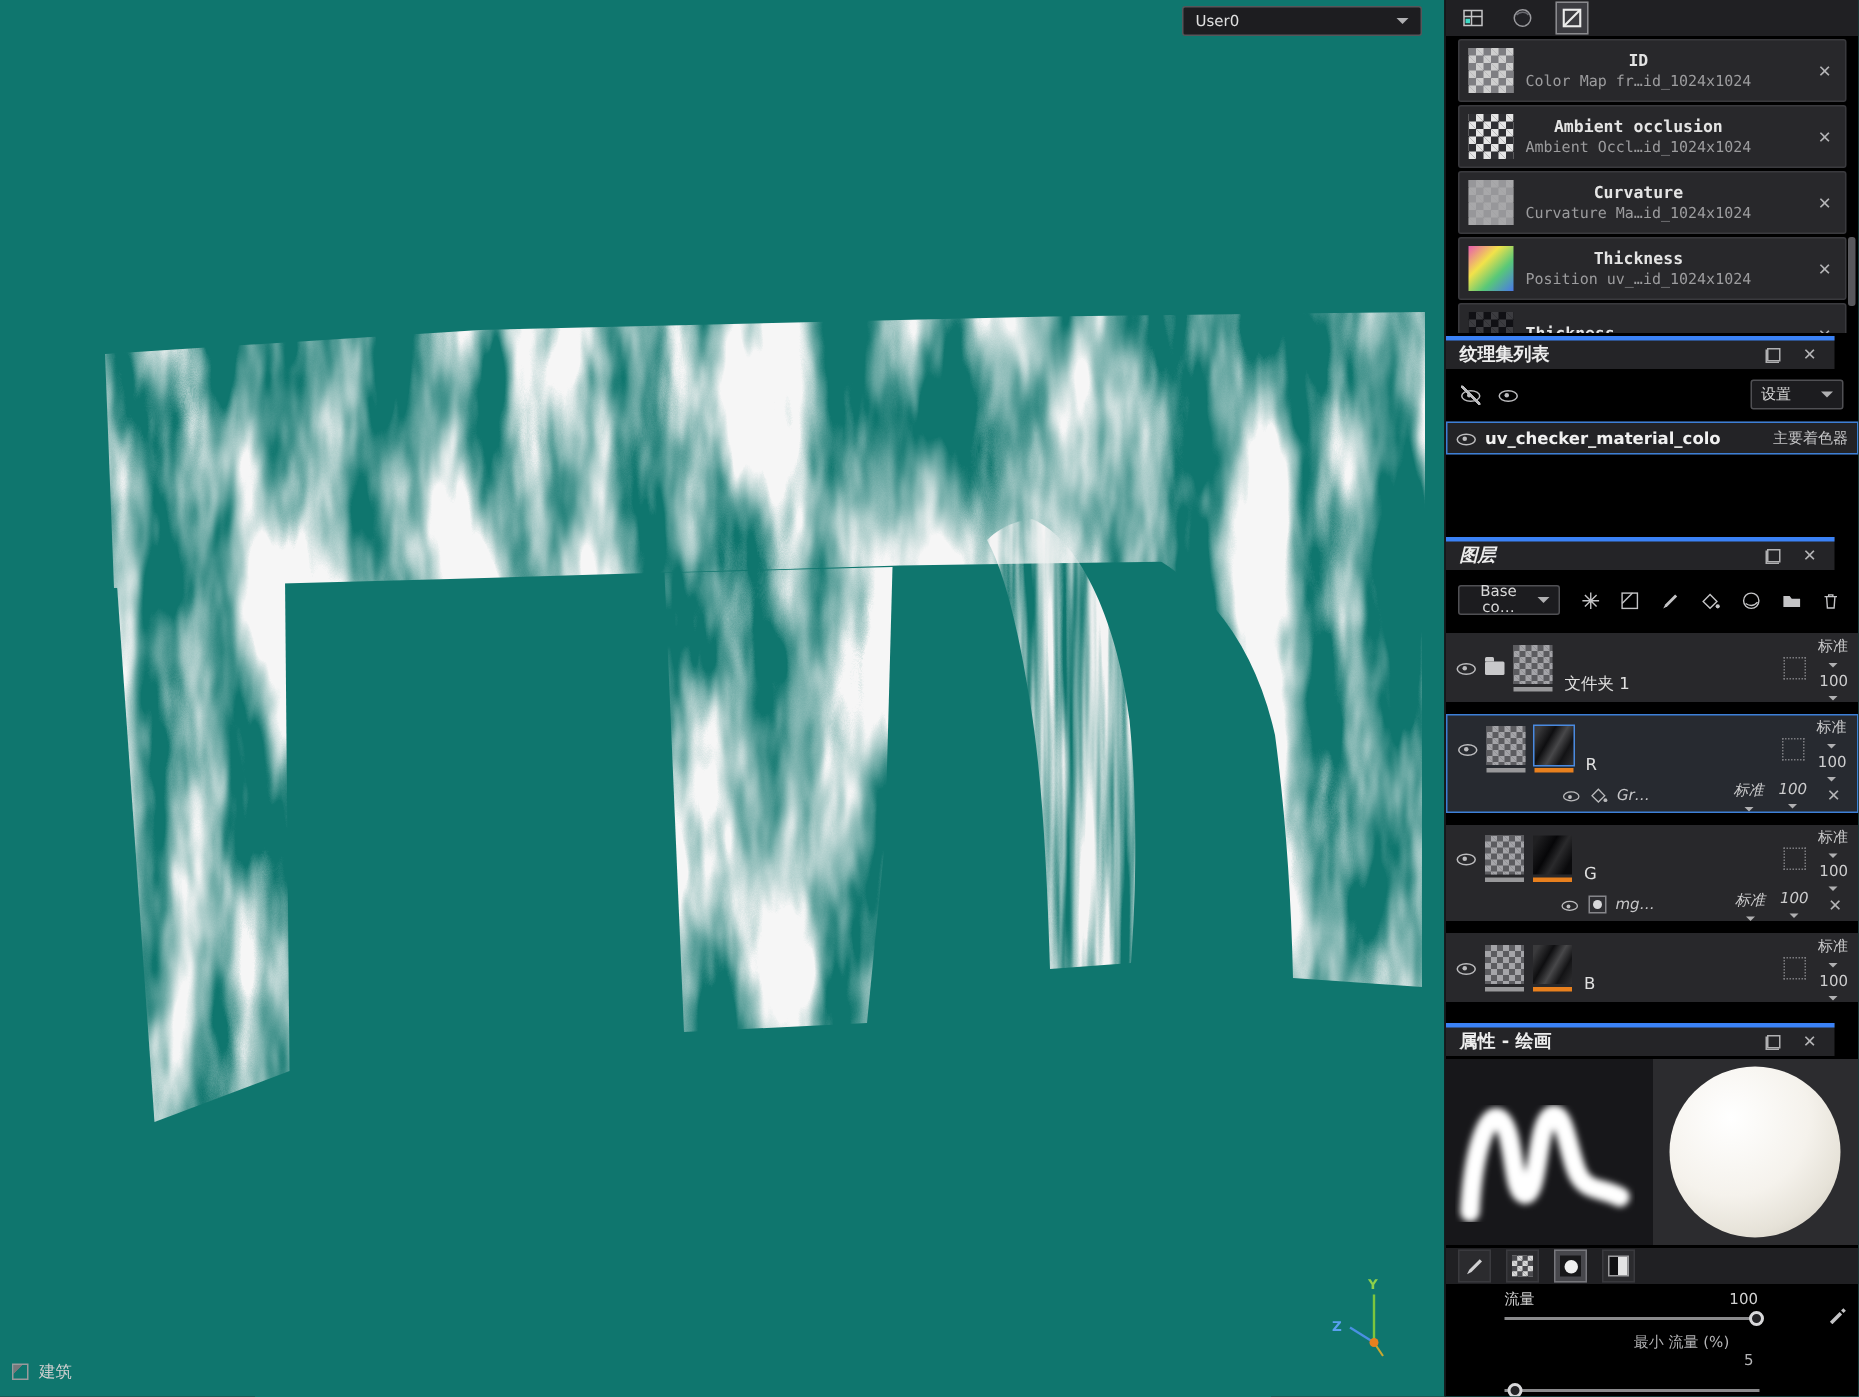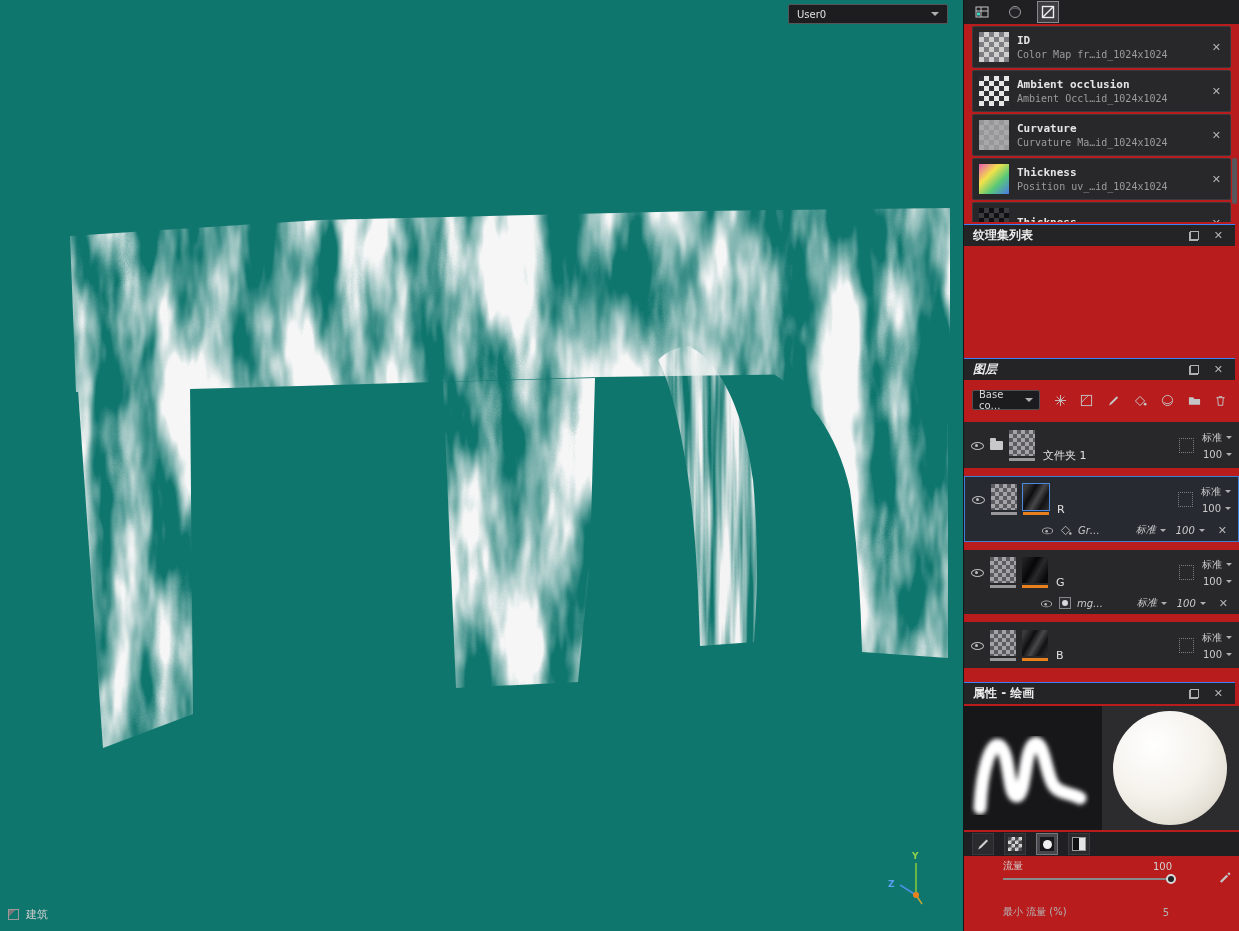--- a/index.html
+++ b/index.html
@@ -33,40 +33,40 @@
   .eye.slash { background:linear-gradient(to top right,transparent 45%,#bcbcbe 45% 55%,transparent 55%); }
   .popout { width:10px; height:10px; position:relative; }
   .popout::before { content:""; position:absolute; left:0; bottom:0; width:7px; height:7px; border:1px solid #b0b0b2; }
   .popout::after { content:""; position:absolute; right:0; top:0; width:7px; height:7px; border:1px solid #b0b0b2; background:#242427; }
   .dd { height:20px; background:#1c1c1f; border:1px solid #505054; border-radius:2px;
         display:flex; align-items:center; gap:6px; padding:0 6px; font-size:10px; color:#d8d8d8; }
   .dotsq { width:15px; height:15px; border:1px dotted #7c7c80; flex:0 0 15px; }
   .checker-a { background-color:#5c5c60; background-image:linear-gradient(45deg,#a4a4a8 25%,transparent 25%,transparent 75%,#a4a4a8 75%),linear-gradient(45deg,#a4a4a8 25%,transparent 25%,transparent 75%,#a4a4a8 75%); background-size:8px 8px; background-position:0 0,4px 4px; }
 
   
-  #right { position:absolute; left:963px; top:0; width:276px; height:931px; background:#b91c1c; border-left:1px solid #17171a; overflow:hidden; }
+  #right { position:absolute; left:963px; top:0; width:276px; height:931px; background:#000000; border-left:1px solid #17171a; overflow:hidden;text-align:center; }
 
   #view-toolbar { position:absolute; top:0; left:0; right:0; height:24px; background:#202023; display:flex; align-items:center; gap:11px; padding-left:7px; }
   .vt-btn { width:22px; height:22px; display:flex; align-items:center; justify-content:center; }
   .vt-btn.selected { background:#3c3c41; border:1px solid #8a8a8e; }
 
   #texmaps { position:absolute; top:24px; left:0; right:0; height:198px; overflow:hidden; padding:2px 8px 0 8px; display:flex; flex-direction:column; gap:2px; }
   .tm-item { flex:0 0 42px; border:1px solid #3a3a3e; background:#28282b; border-radius:2px; display:flex; align-items:center; gap:8px; padding:0 6px; }
   .tm-thumb { width:30px; height:30px; flex:0 0 30px; }
   .thumb-id { background-color:#7e7e82; background-image:linear-gradient(45deg,#cfcfcf 25%,transparent 25%,transparent 75%,#cfcfcf 75%),linear-gradient(45deg,#cfcfcf 25%,transparent 25%,transparent 75%,#cfcfcf 75%); background-size:10px 10px; background-position:0 0,5px 5px; }
   .thumb-ao { background-color:#2f2f33; background-image:linear-gradient(45deg,#e6e6e6 25%,transparent 25%,transparent 75%,#e6e6e6 75%),linear-gradient(45deg,#e6e6e6 25%,transparent 25%,transparent 75%,#e6e6e6 75%); background-size:10px 10px; background-position:0 0,5px 5px; }
   .thumb-curv { background-color:#97979a; background-image:linear-gradient(45deg,#a8a8aa 25%,transparent 25%,transparent 75%,#a8a8aa 75%),linear-gradient(45deg,#a8a8aa 25%,transparent 25%,transparent 75%,#a8a8aa 75%); background-size:10px 10px; background-position:0 0,5px 5px; }
   .thumb-pos { background:linear-gradient(135deg,#e85ab0,#f2e24a 35%,#58c878 65%,#4a78e8); }
   .thumb-thick { background-color:#101014; background-image:linear-gradient(45deg,#3c3c40 25%,transparent 25%,transparent 75%,#3c3c40 75%),linear-gradient(45deg,#3c3c40 25%,transparent 25%,transparent 75%,#3c3c40 75%); background-size:10px 10px; background-position:0 0,5px 5px; }
   .tm-title { font-size:11px; font-weight:bold; color:#e4e4e4; font-family:"DejaVu Sans Mono","Liberation Mono",monospace; }
   .tm-sub { font-size:10px; color:#9c9c9e; margin-top:2px; font-family:"DejaVu Sans Mono","Liberation Mono",monospace; }
   .tm-close { margin-left:auto; }
   #tm-scroll { position:absolute; top:158px; right:2px; width:5px; height:46px; background:#58585c; border-radius:2px; }
 
-  .panel-header { position:absolute; left:0; right:4px; height:22px; background:#242427; border-top:1px solid #3b82f6; display:flex; align-items:center; padding:0 9px; }
+  .panel-header { position:absolute; left:0; right:16px; height:22px; background:#242427; border-top:3px solid #3b82f6; display:flex; align-items:center; padding:0 9px; }
   .ph-title { font-size:12px; font-weight:bold; color:#ececec; }
   .ph-icons { margin-left:auto; display:flex; align-items:center; gap:12px; }
   #ts-header { top:224px; } #layers-header { top:358px;font-style:italic; } #props-header { top:682px; }
 
   #ts-controls { position:absolute; top:250px; left:0; right:0; height:26px; display:flex; align-items:center; gap:12px; padding:0 10px; }
   #dd-settings { margin-left:auto; width:62px; justify-content:space-between; }
 
   #material-row { position:absolute; top:281px; left:0; right:0; height:22px; background:#232326; border:1px solid #3d7fd6; display:flex; align-items:center; gap:6px; padding:0 6px; }
   .mat-name { font-size:11px; font-weight:bold; color:#f0f0f0; }
   .mat-shader { margin-left:auto; font-size:10px; color:#c4c4c6; }
@@ -84,21 +84,21 @@
   .thumbwrap { display:flex; flex-direction:column; align-items:center; width:26px; flex:0 0 26px; }
   .lthumb { width:26px; height:26px; }
   .lthumb.content { background:linear-gradient(120deg,#3a3a3c 10%,#0e0e10 35%,#48484a 55%,#131315 75%,#303032); }
   .lthumb.content.sel { outline:1px solid #4a8ae0; }
   .lthumb.content.dark { background:linear-gradient(120deg,#202022 10%,#060608 40%,#2a2a2c 60%,#0a0a0c 85%); }
   .bar { width:26px; height:3px; margin-top:2px; }
   .bar.gray { background:#98989a; } .bar.orange { background:#e8801e; }
   .lname { font-size:11px; color:#e0e0e0; margin-left:2px;margin-top:20px; }
   .lright { margin-left:auto; display:flex; align-items:center; gap:8px; }
   .bo-col { display:flex; flex-direction:column; align-items:flex-end; gap:4px; }
-  .bo-item { display:flex; align-items:center; gap:4px; font-size:10px; color:#cccccd; }
+  .bo-item { display:flex; align-items:center; gap:4px; font-size:10px; color:#cccccd;flex-direction:column; }
   .folder-ic { width:13px; height:9px; background:#c8c8ca; position:relative; border-radius:1px; flex:0 0 13px; }
   .folder-ic::before { content:""; position:absolute; top:-3px; left:0; width:6px; height:3px; background:#c8c8ca; border-radius:1px 1px 0 0; }
   .effect-row { height:20px; display:flex; align-items:center; gap:6px; padding:0 8px 2px 76px; font-size:10px; color:#c8c8ca;font-style:italic; }
   .effect-row .eye { transform:scale(0.85); }
   .er-right { margin-left:auto; display:flex; gap:10px; align-items:center; }
   .mask-ic { width:12px; height:12px; background:#2e2e32; border:1px solid #86868a; display:flex; align-items:center; justify-content:center; flex:0 0 12px; }
   .mask-ic::after { content:""; width:6px; height:6px; border-radius:50%; background:#d8d8da; }
 
   #brush-preview { position:absolute; top:706px; left:0; right:0; height:124px; display:flex; }
   .stroke-half { width:138px; height:124px; background:#17171a; position:relative; overflow:hidden; }
@@ -111,21 +111,21 @@
   .tt-btn.selected { background:#47474c; border-color:#77777c; }
   .mini-checker { width:14px; height:14px; background-color:#4a4a4e; background-image:linear-gradient(45deg,#d8d8d8 25%,transparent 25%,transparent 75%,#d8d8d8 75%),linear-gradient(45deg,#d8d8d8 25%,transparent 25%,transparent 75%,#d8d8d8 75%); background-size:7px 7px; background-position:0 0,3.5px 3.5px; }
   .mini-stencil { width:14px; height:14px; background:#18181a; display:flex; align-items:center; justify-content:center; }
   .mini-stencil::after { content:""; width:9px; height:9px; border-radius:50%; background:#f0f0f0; }
   .mini-grad { width:14px; height:14px; border:1px solid #9a9a9c; background:linear-gradient(90deg,#101012 50%,#e4e4e4 50%); }
 
   #flow-section { position:absolute; top:858px; left:0; right:0; height:73px; }
   .param-row { display:flex; align-items:center; height:16px; padding-left:39px; font-size:10px; color:#d0d0d0; }
   .param-row .param-val { margin-left:auto; }
   #flow-row .param-val { margin-right:67px; }
-  #minflow-row { margin-top:20px; color:#b4b4b6; }
+  #minflow-row { margin-top:4px; color:#b4b4b6;flex-direction:column; }
   #minflow-row .param-val { margin-right:70px; }
   .slider { position:relative; height:10px; margin-left:39px; width:170px; }
   .slider .track { position:absolute; top:4px; left:0; right:0; height:2px; background:#8a8a8c; }
   .slider .handle { position:absolute; top:0; width:10px; height:10px; border-radius:50%; background:#232326; border:2px solid #d8d8da; }
   #slider-minflow { margin-top:18px; }
   #flow-handle { right:-3px; } #minflow-handle { left:2px; }
   #pen-icon { position:absolute; right:7px; top:12px; }
 </style>
 </head>
 <body>
@@ -244,20 +244,33 @@
   </div>
   <div id="tm-scroll"></div>
 
   <div class="panel-header" id="ts-header">
     <span class="ph-title">纹理集列表</span>
     <span class="ph-icons">
       <span class="popout"></span>
       <span class="xbtn">✕</span>
     </span>
   </div>
+  <div id="ts-controls">
+    <div class="eye slash"></div>
+    <div class="eye"></div>
+    <div class="dd" id="dd-settings">
+      <span>设置</span>
+      <span class="chev"></span>
+    </div>
+  </div>
+  <div id="material-row">
+    <div class="eye"></div>
+    <span class="mat-name">uv_checker_material_colo</span>
+    <span class="mat-shader">主要着色器</span>
+  </div>
 
   <div class="panel-header" id="layers-header">
     <span class="ph-title">图层</span>
     <span class="ph-icons">
       <span class="popout"></span>
       <span class="xbtn">✕</span>
     </span>
   </div>
   <div id="layers-toolbar">
     <div class="dd" id="dd-channel">

